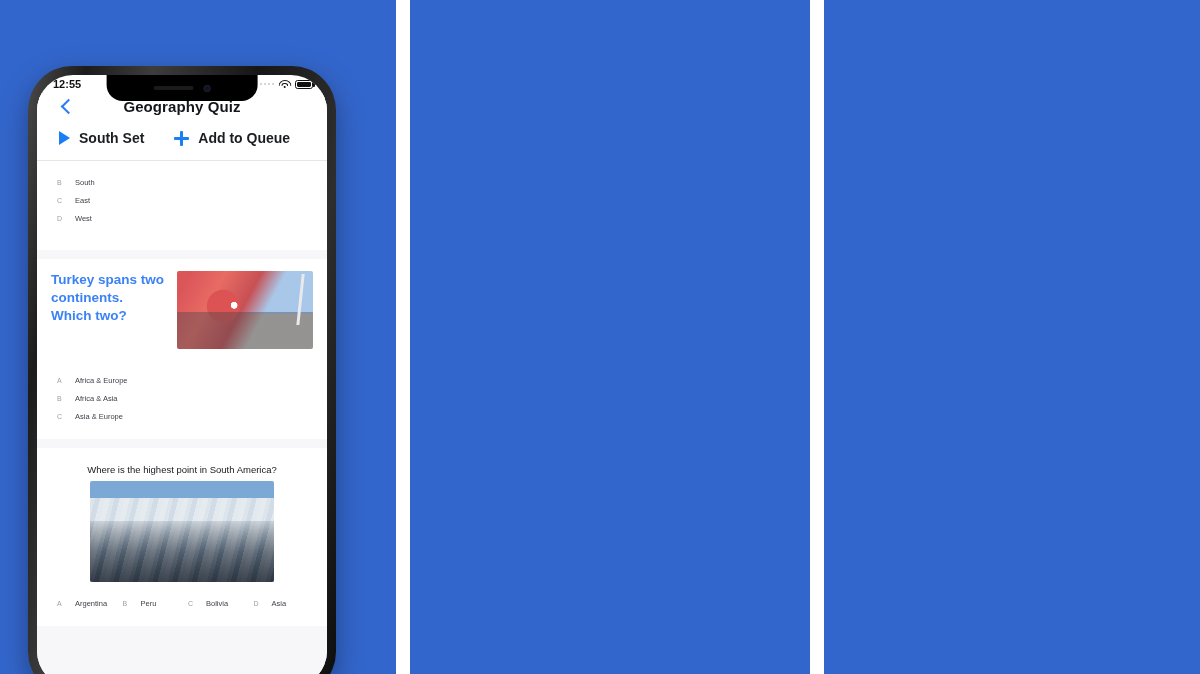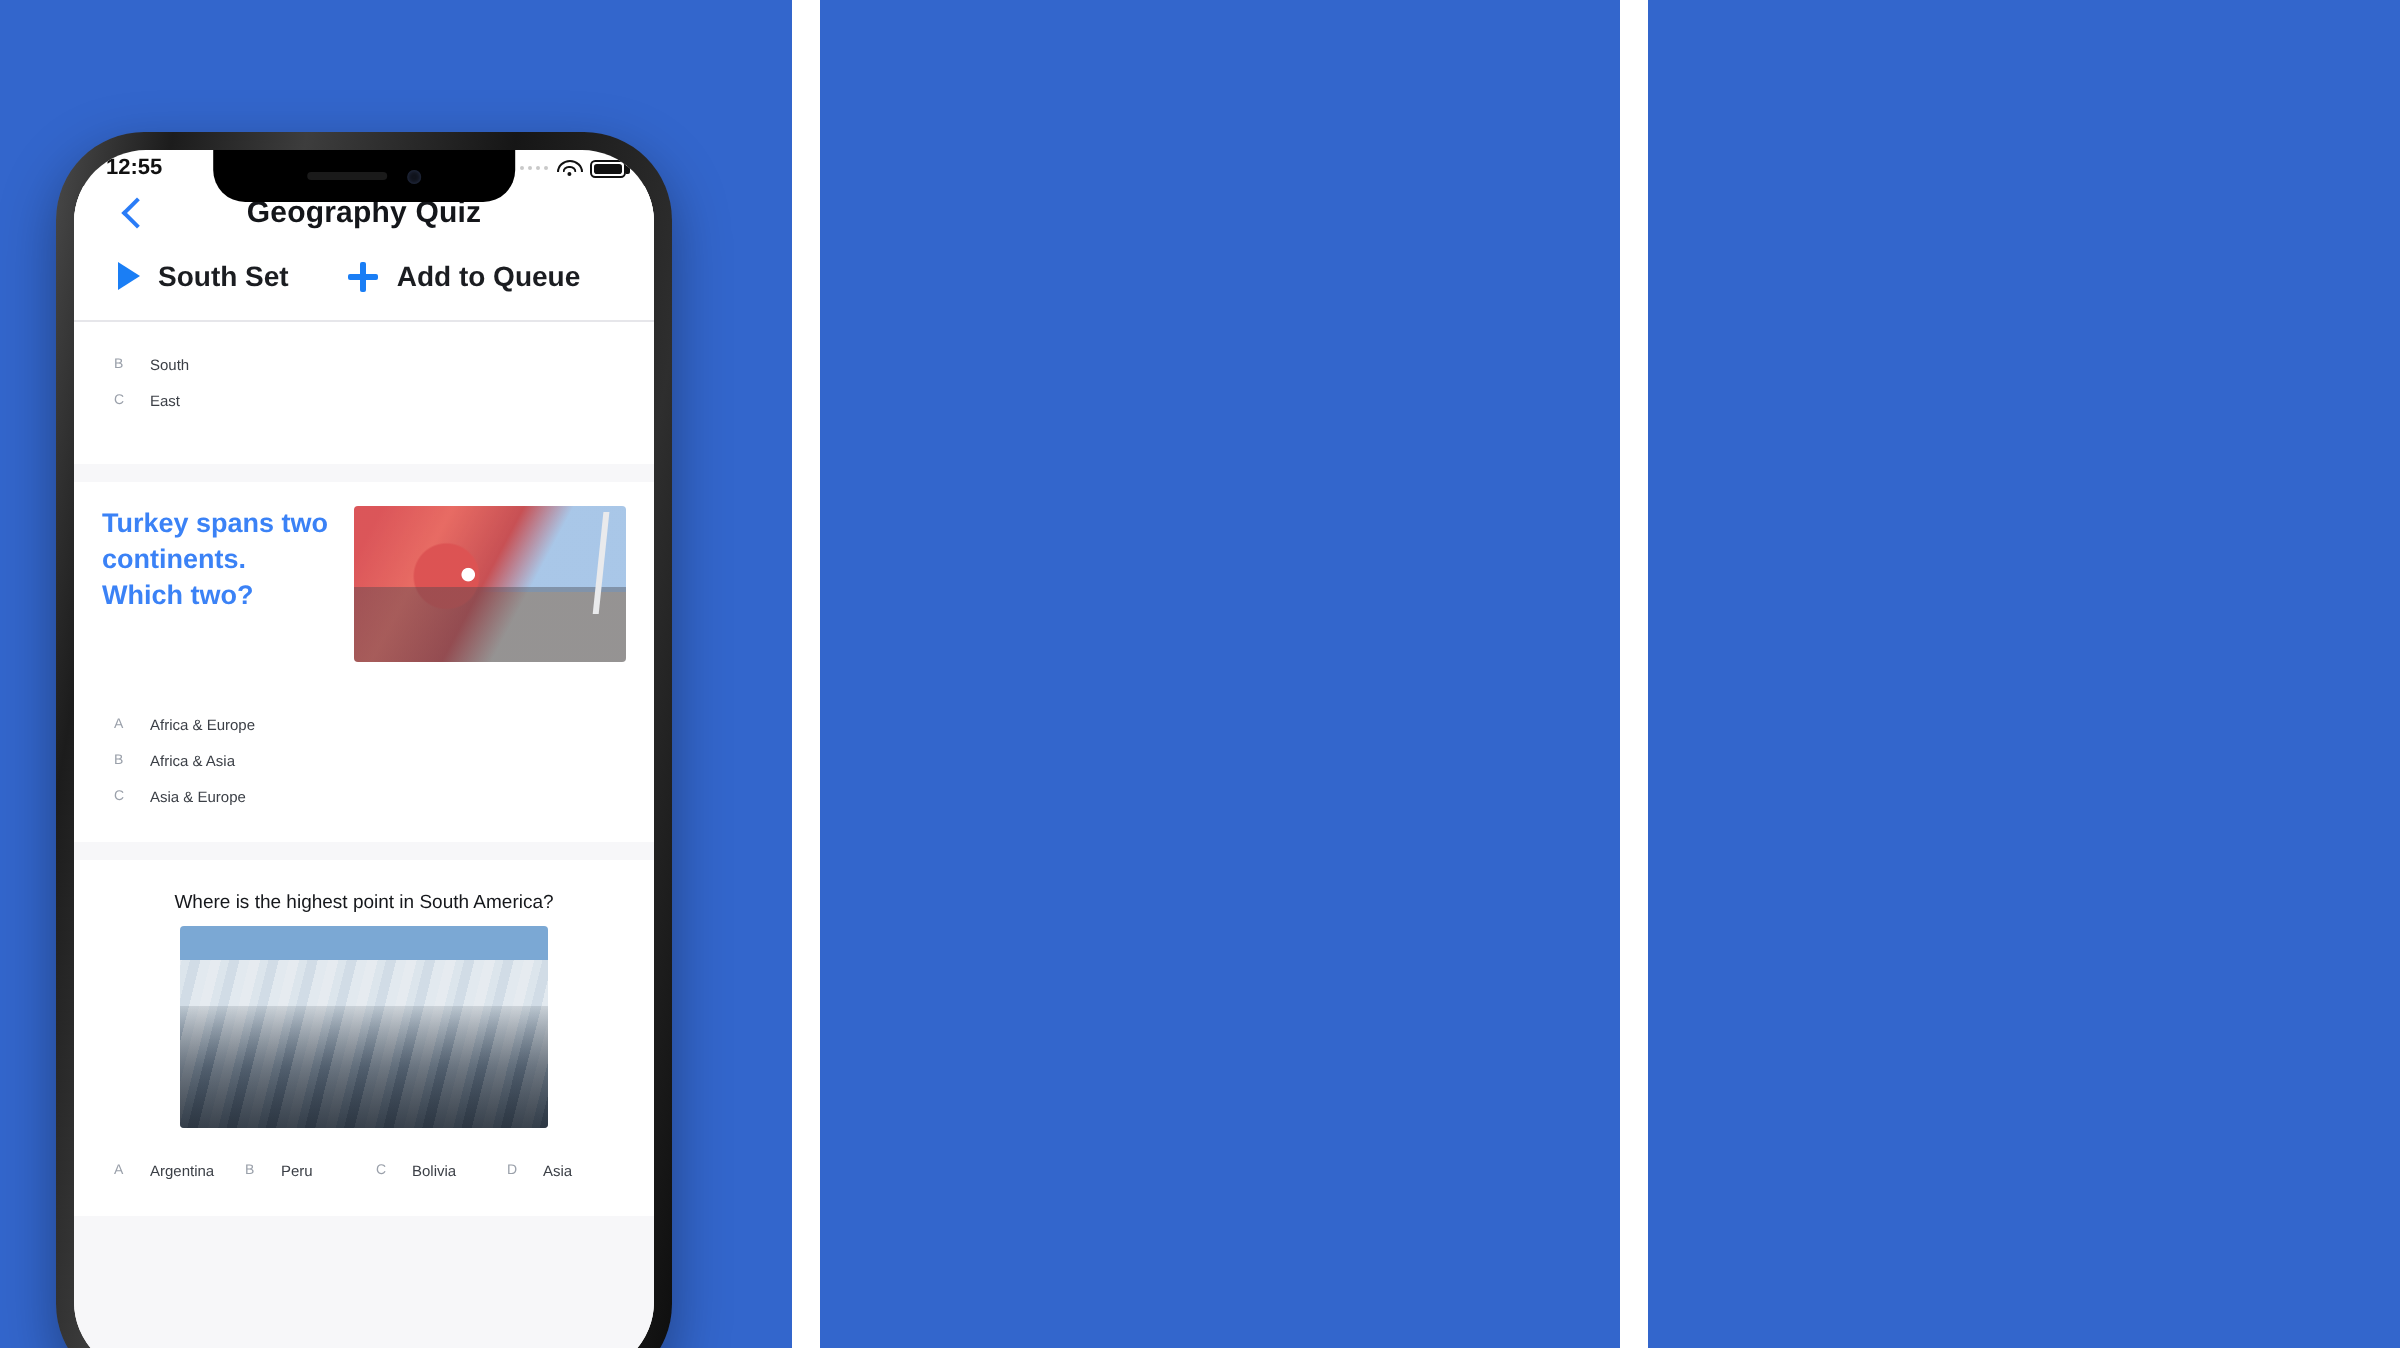--- a/index.html
+++ b/index.html
@@ -186,20 +186,24 @@
 
           <div class="card">
             <div class="opt-row">
               <span class="ltr">B</span>
               <span>South</span>
             </div>
             <div class="opt-row">
               <span class="ltr">C</span>
               <span>East</span>
             </div>
+            <div class="opt-row">
+              <span class="ltr">D</span>
+              <span>West</span>
+            </div>
             <div class="scroll-hint"></div>
           </div>
 
           <div class="card">
             <div class="q-flex">
               <div class="q-text">Turkey spans two continents. Which two?</div>
               <div class="img-turkey"></div>
             </div>
             <div class="opts-1">
               <div class="opt-row">

